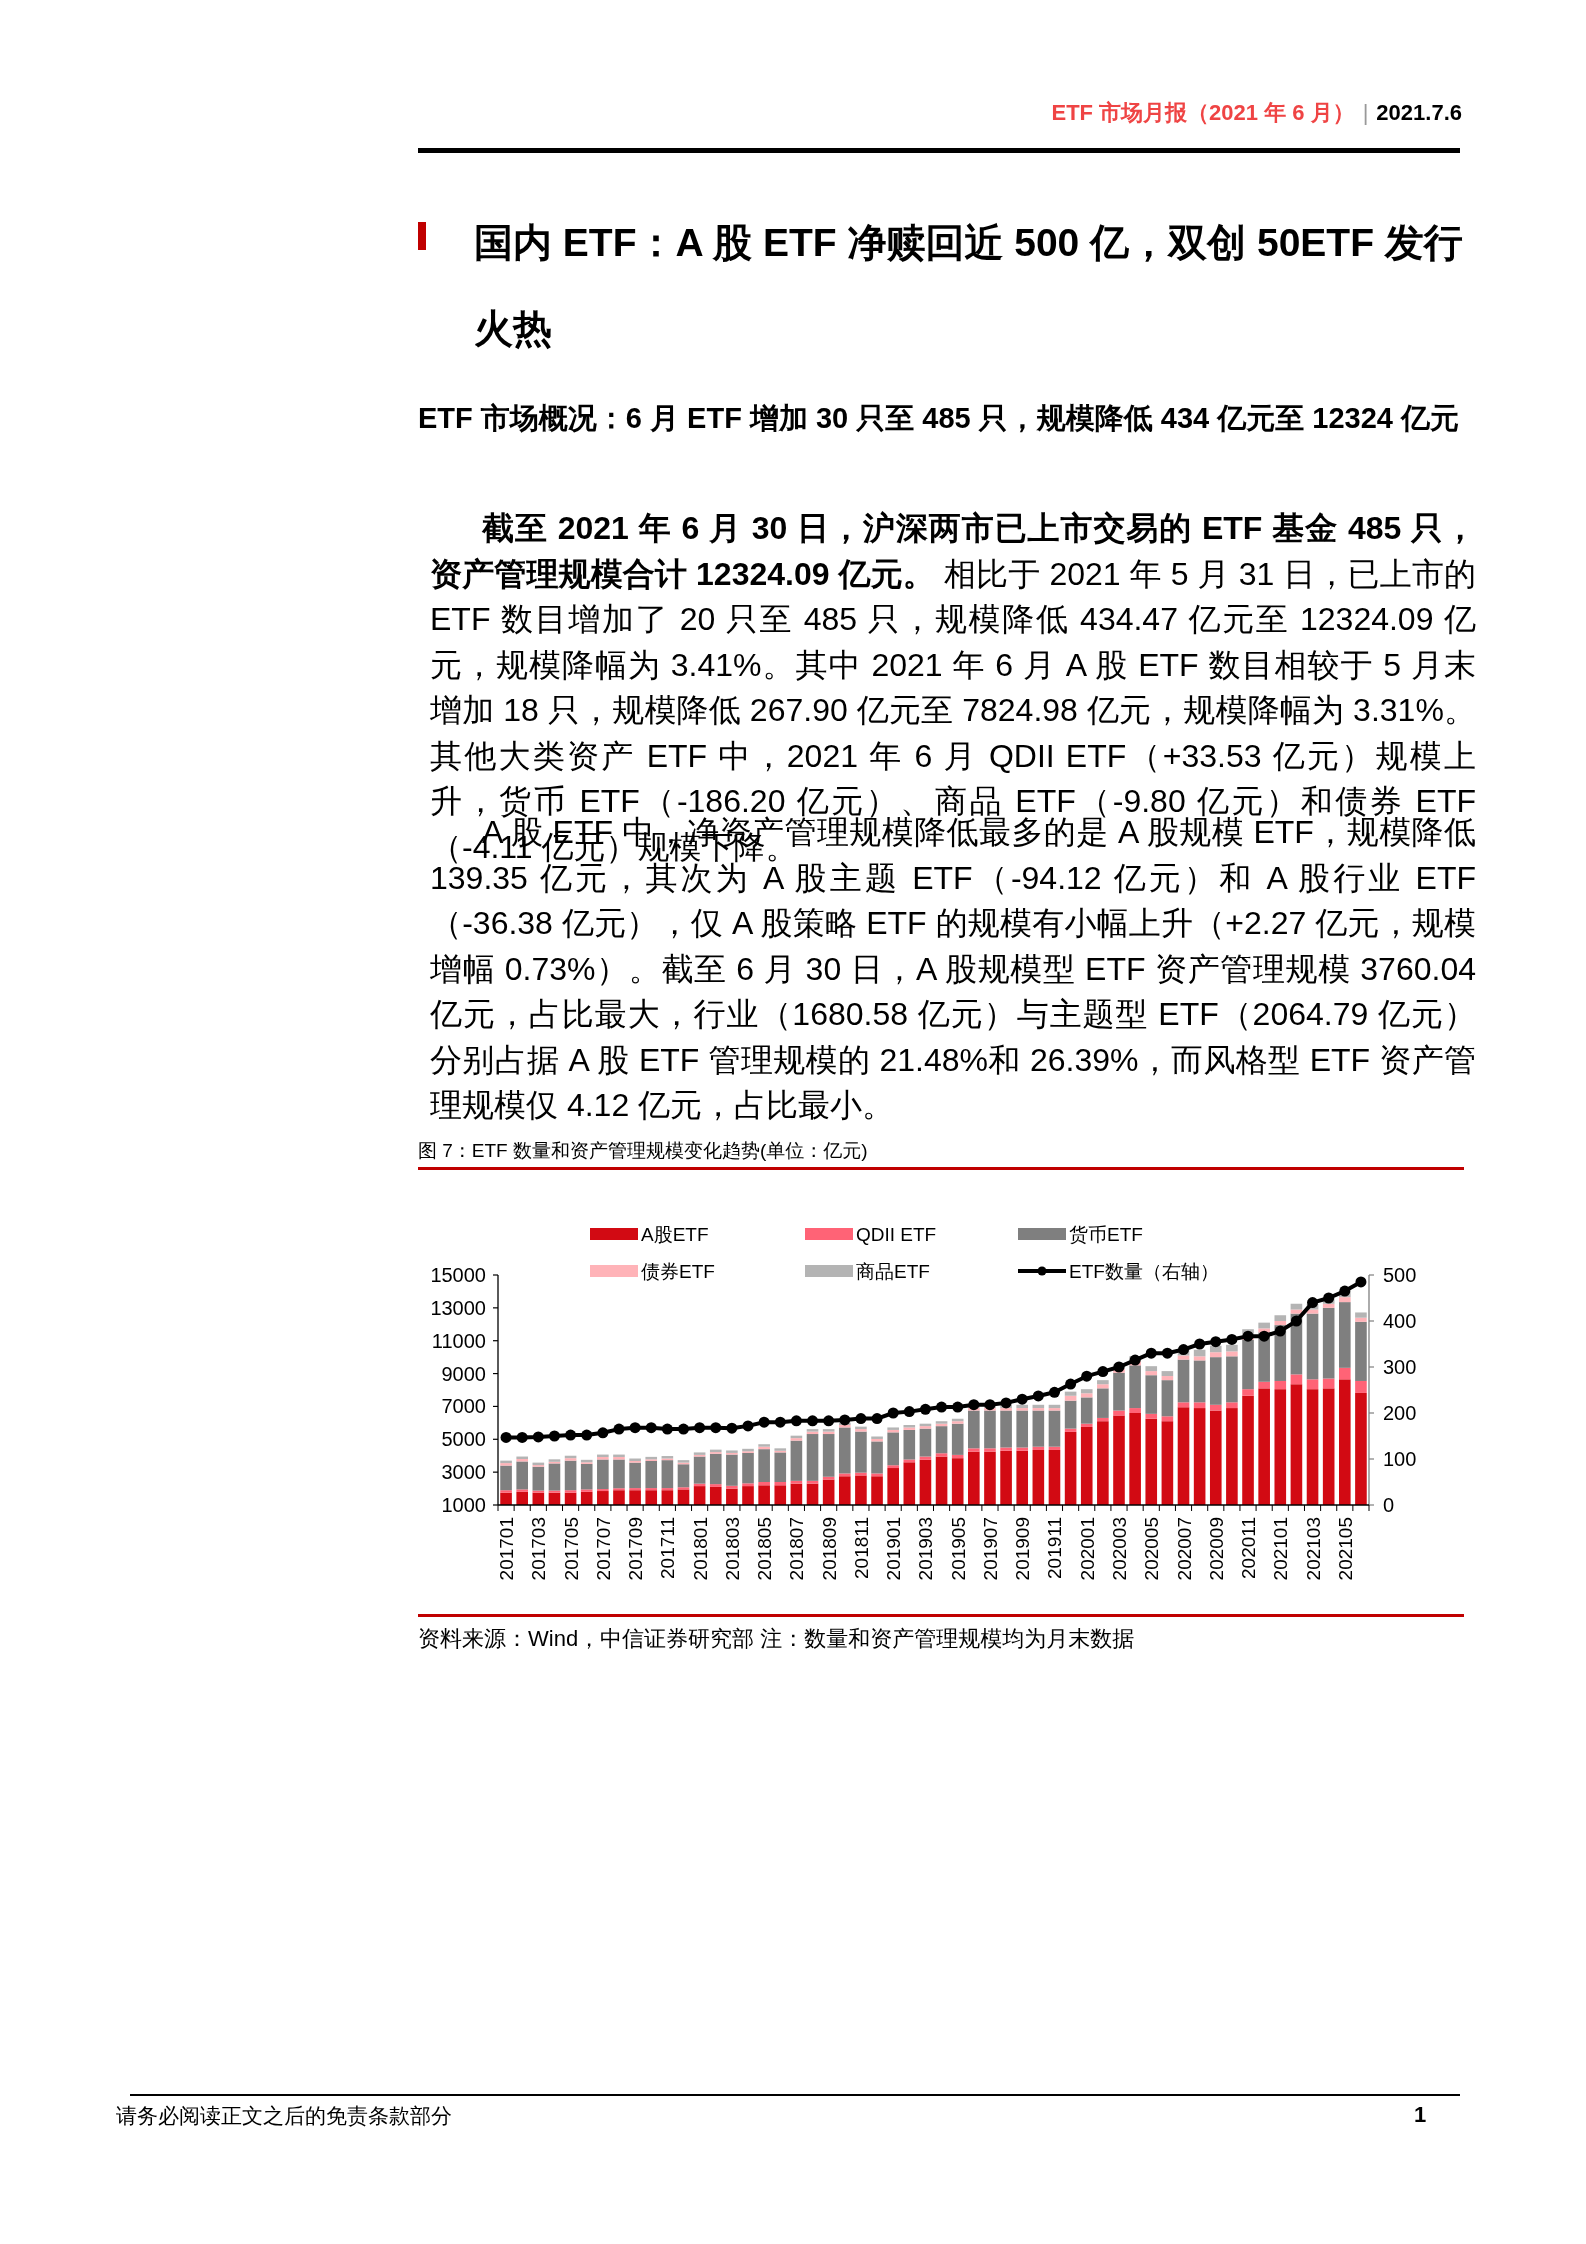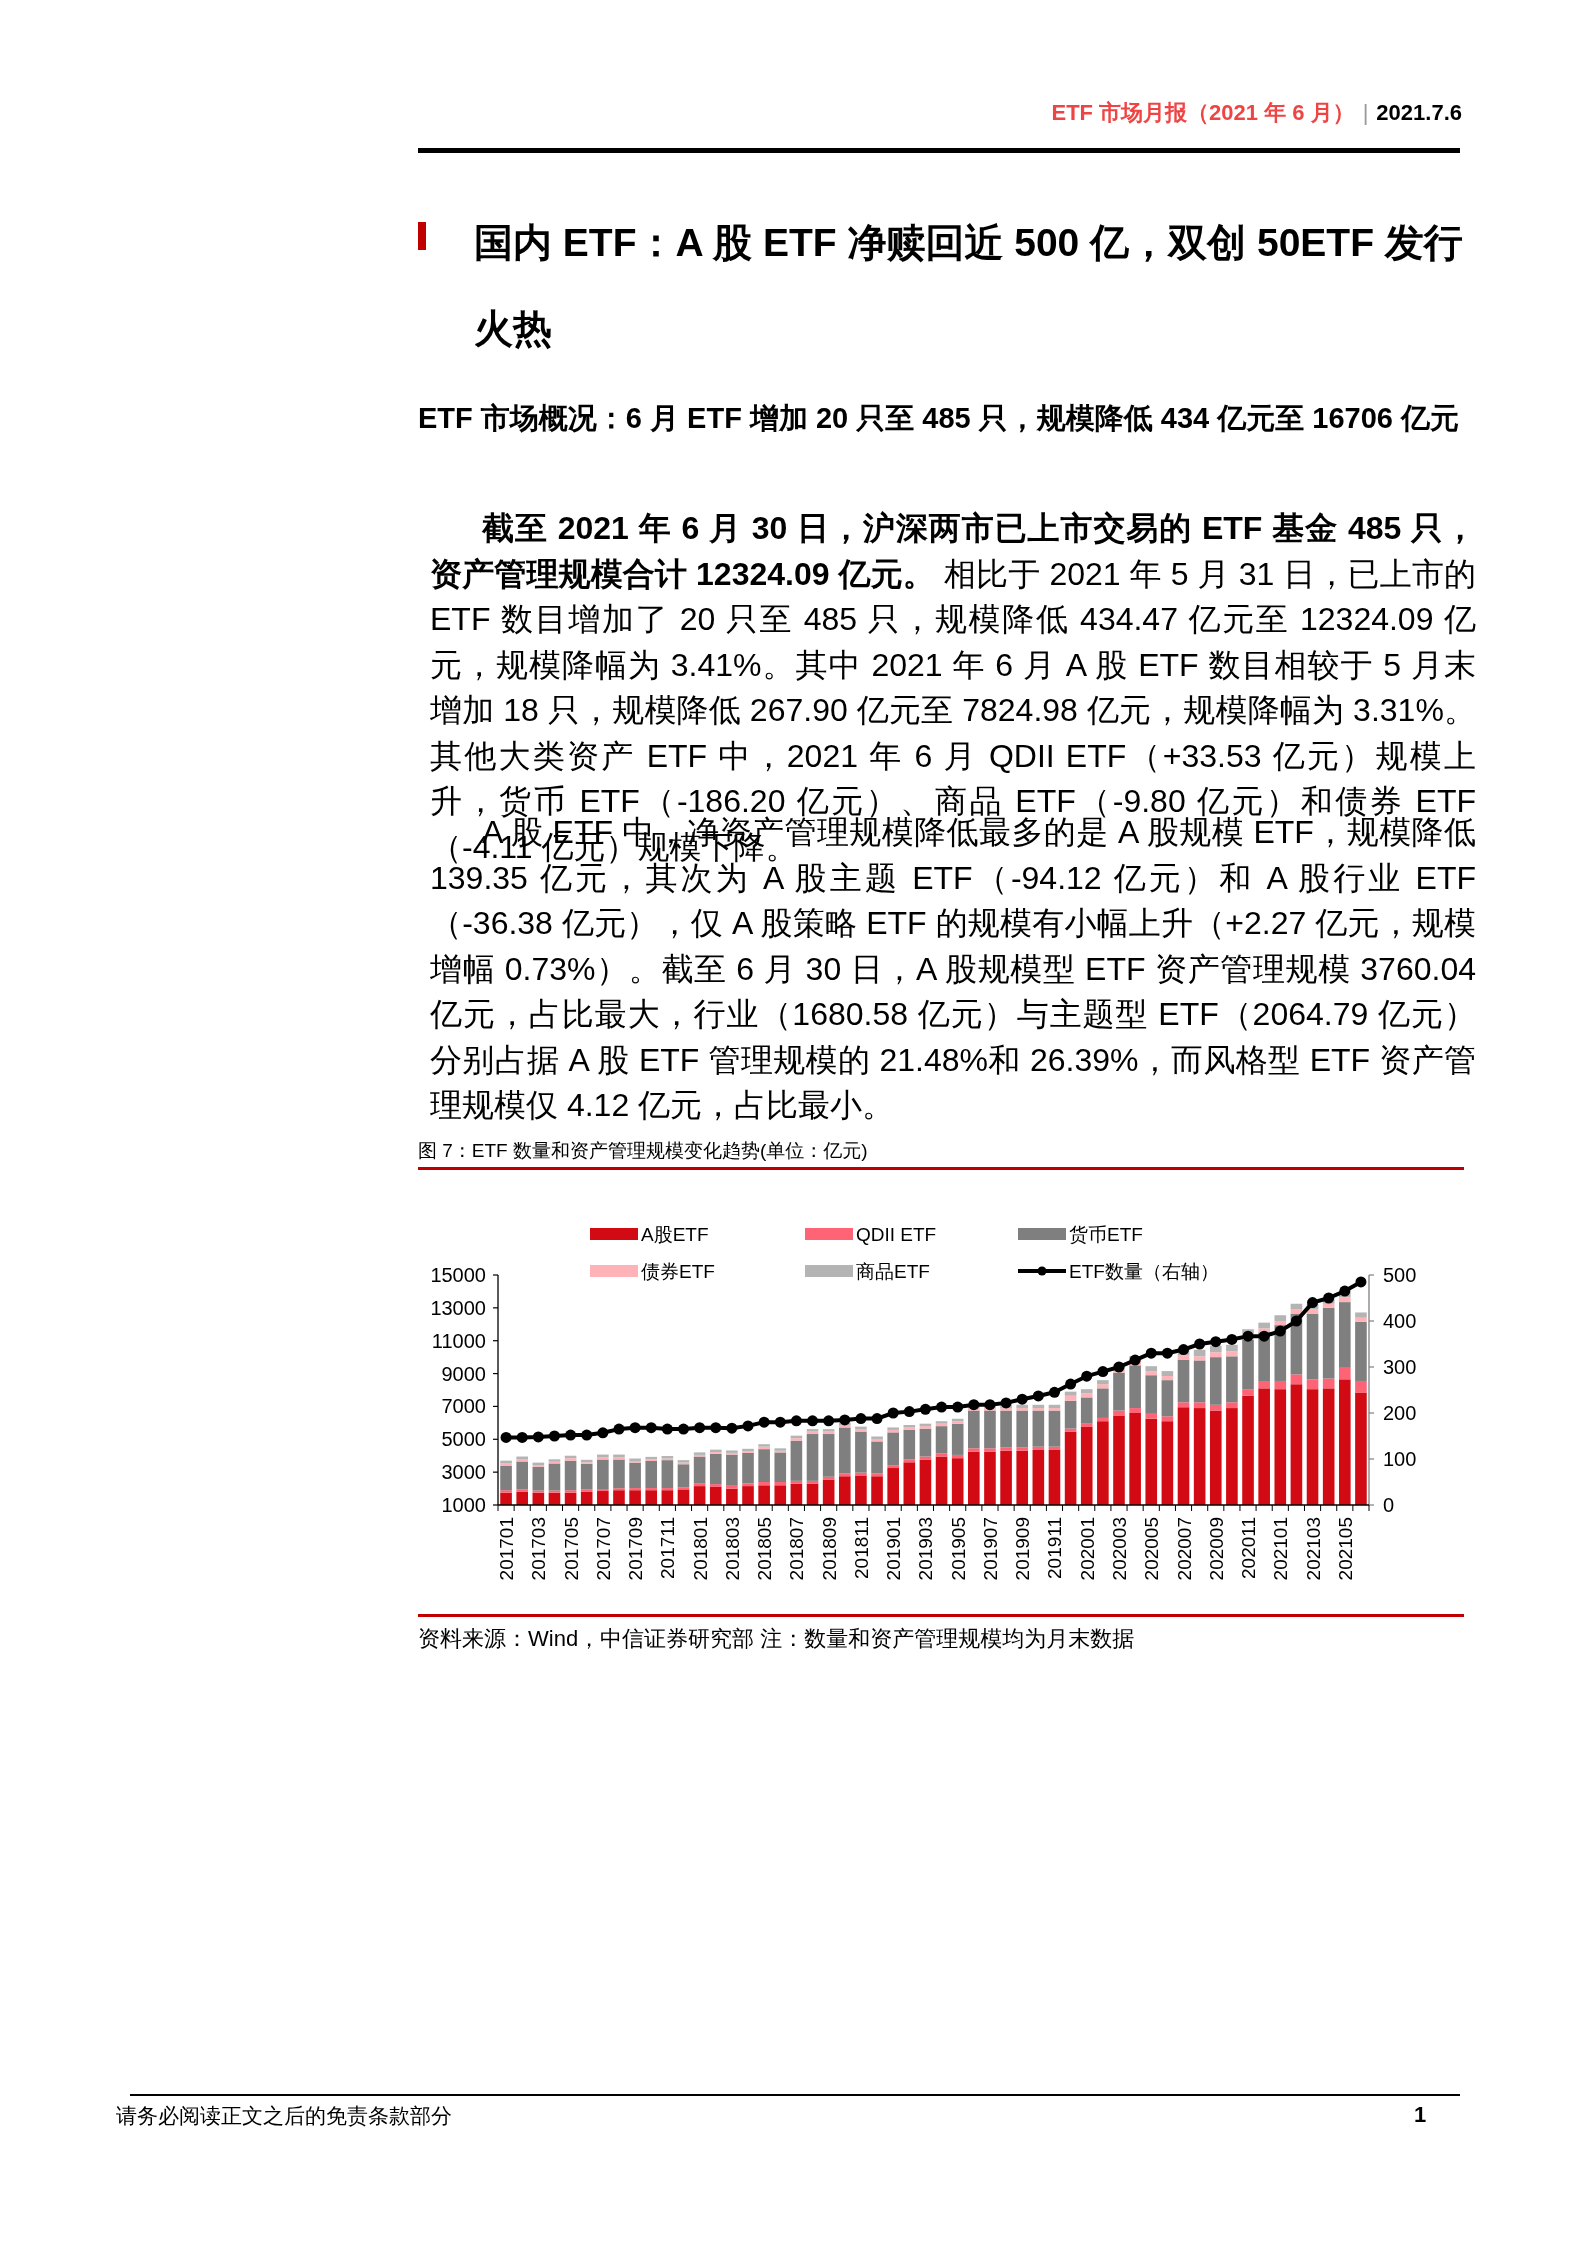--- a/index.html
+++ b/index.html
@@ -29,21 +29,21 @@
 <body>
 
 <div class="hdr">
   <span class="rt">ETF 市场月报（2021 年 6 月）</span><span class="sep">|</span><span>2021.7.6</span>
 </div>
 <div class="hdr-rule"></div>
 
 <div class="sec-mark"></div>
 <div class="sec-title">国内 ETF：A 股 ETF 净赎回近 500 亿，双创 50ETF 发行火热</div>
 
-<div class="sub-title">ETF 市场概况：6 月 ETF 增加 20 只至 485 只，规模降低 434 亿元至 16706 亿元</div>
+<div class="sub-title">ETF 市场概况：6 月 ETF 增加 30 只至 485 只，规模降低 434 亿元至 12324 亿元</div>
 
 <div class="para p1"><b>截至 2021 年 6 月 30 日，沪深两市已上市交易的 ETF 基金 485 只，资产管理规模合计 12324.09 亿元。</b><span> 相比于 2021 年 5 月 31 日，已上市的 ETF 数目增加了 20 只至 485 只，规模降低 434.47 亿元至 12324.09 亿元，规模降幅为 3.41%。其中 2021 年 6 月 A 股 ETF 数目相较于 5 月末增加 18 只，规模降低 267.90 亿元至 7824.98 亿元，规模降幅为 3.31%。 其他大类资产 ETF 中，2021 年 6 月 QDII ETF（+33.53 亿元）规模上升，货币 ETF（-186.20 亿元）、商品 ETF（-9.80 亿元）和债券 ETF（-4.11 亿元）规模下降。</span></div>
 
 <div class="para p2">A 股 ETF 中，净资产管理规模降低最多的是 A 股规模 ETF，规模降低 139.35 亿元，其次为 A 股主题 ETF（-94.12 亿元）和 A 股行业 ETF（-36.38 亿元），仅 A 股策略 ETF 的规模有小幅上升（+2.27 亿元，规模增幅 0.73%）。截至 6 月 30 日，A 股规模型 ETF 资产管理规模 3760.04 亿元，占比最大，行业（1680.58 亿元）与主题型 ETF（2064.79 亿元）分别占据 A 股 ETF 管理规模的 21.48%和 26.39%，而风格型 ETF 资产管理规模仅 4.12 亿元，占比最小。</div>
 
 <div class="fig-cap">图 7：ETF 数量和资产管理规模变化趋势(单位：亿元)</div>
 <div class="fig-rule"></div>
 
 <div class="chart">
   <svg id="chart-svg" width="1046" height="440">

